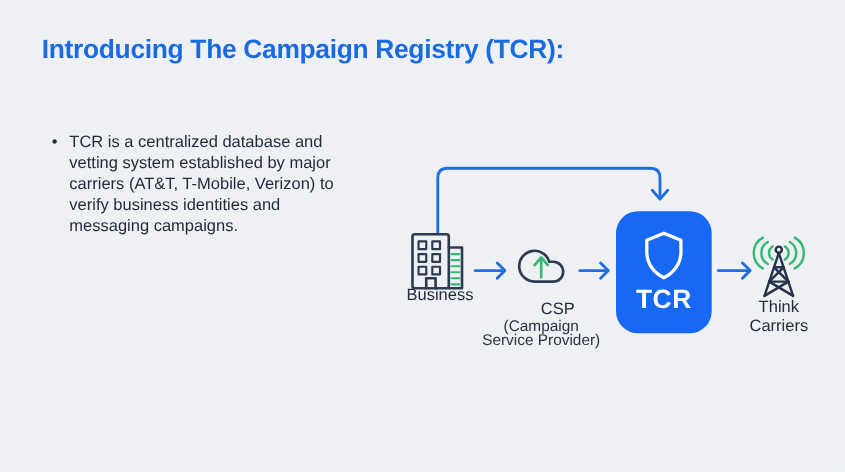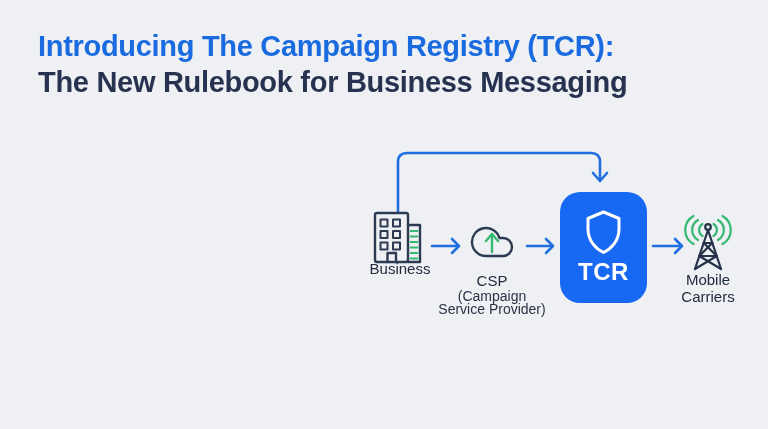--- a/index.html
+++ b/index.html
@@ -4,21 +4,21 @@
 <style>
   html,body{margin:0;padding:0;}
   body{
     width:768px;height:429px;position:relative;overflow:hidden;
     background:#eef0f3;
     font-family:"Liberation Sans",sans-serif;
     -webkit-font-smoothing:antialiased;
   }
   .title{
     position:absolute;left:38px;top:28px;
-    font-weight:700;font-size:29px;line-height:36px;letter-spacing:-0.3px;
+    font-weight:700;font-size:24px;line-height:36px;letter-spacing:-0.3px;
   }
   .title .l1{color:#1b6be0;}
   .title .l2{color:#263250;}
   .bullets{
     position:absolute;left:46px;top:120px;width:330px;
     list-style:none;margin:0;padding:0;
     color:#222c3f;font-size:15px;line-height:19px;
   }
   .bullets li{position:relative;padding-left:17px;margin-bottom:8px;}
   .bullets li::before{
@@ -38,24 +38,28 @@
   .tcr-text{
     font-family:"Liberation Sans",sans-serif;
     font-size:24px;font-weight:700;fill:#ffffff;letter-spacing:0.5px;
   }
 </style>
 </head>
 <body>
 
 <header class="title">
   <div class="l1">Introducing The Campaign Registry (TCR):</div>
-  <div class="l2">The New Rulebook for Business Messaging</div>
 </header>
 
 <ul class="bullets">
+  <li><span class="btxt">TCR is a centralized database and
+vetting system established by major
+carriers (AT&amp;T, T-Mobile, Verizon) to
+verify business identities and
+messaging campaigns.</span></li>
 </ul>
 
 <svg class="diagram-svg" width="408" height="180" viewBox="0 0 408 180">
 
   <g stroke="#1f6fe0" stroke-width="2.6" fill="none" stroke-linecap="round" stroke-linejoin="round">
     <path d="M38 72 V22 Q38 13 47 13 H231 Q240 13 240 22 V40"></path>
     <path d="M233 33 L240 41 L247 33"></path>
   </g>
 
   <g stroke="#2d3b52" stroke-width="2.4" fill="none" stroke-linecap="round" stroke-linejoin="round">
@@ -124,17 +128,17 @@
       <path d="M338 80 A11.5 11.5 0 0 0 338 100"></path>
       <path d="M333.5 76 A16 16 0 0 0 333.5 104"></path>
       <path d="M353.5 84 A7 7 0 0 1 353.5 96"></path>
       <path d="M358 80 A11.5 11.5 0 0 1 358 100"></path>
       <path d="M362.5 76 A16 16 0 0 1 362.5 104"></path>
     </g>
   </g>
 </svg>
 
 <div class="lbl" style="left:358px;top:260px;width:84px;">Business</div>
-<div class="lbl" style="left:452px;top:272px;width:80px;">CSP</div>
+<div class="lbl" style="left:467px;top:272px;width:80px;">CSP</div>
 <div class="sublbl" style="left:437px;top:290px;width:110px;">(Campaign
 Service Provider)</div>
-<div class="lbl" style="left:666px;top:271px;width:84px;">Mobile
+<div class="lbl" style="left:666px;top:271px;width:84px;">Think
 Carriers</div>
 
 </body></html>

